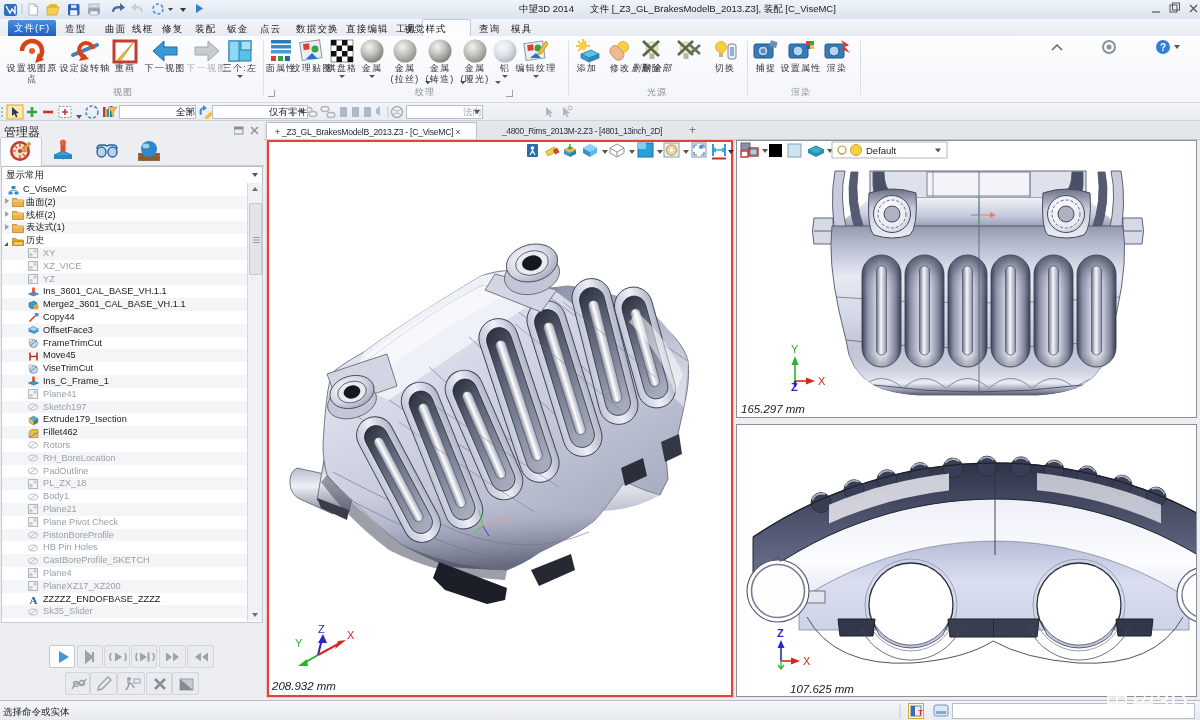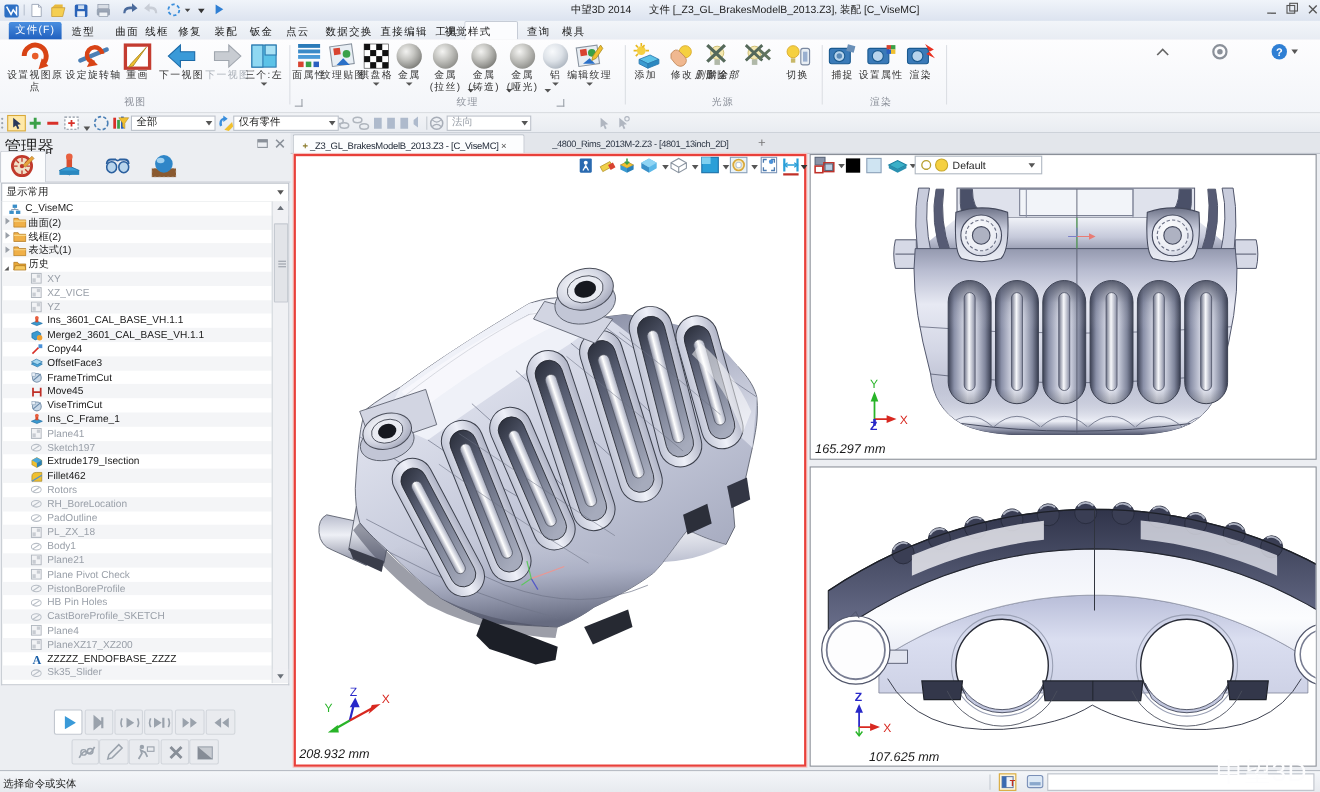--- a/index.html
+++ b/index.html
@@ -27,21 +27,21 @@
 .rglabel { position:absolute; font-size:9px; color:#8a8f99; top:50px; transform:translateX(-50%); letter-spacing:1px; }
 .rlab { position:absolute; font-size:9px; color:#333; top:27px; letter-spacing:1.2px; transform:translateX(-50%); text-align:center; line-height:10.5px; white-space:nowrap; }
 .rlab.gray { color:#aab0b8; }
 .tri { position:absolute; width:0; height:0; border-left:3px solid transparent; border-right:3px solid transparent; border-top:3.5px solid #555; transform:translateX(-50%); }
 .launcher { position:absolute; top:54px; width:7px; height:7px; border-right:1px solid #9aa0a8; border-bottom:1px solid #9aa0a8; }
 
 
 #toolbar { position:absolute; left:0; top:103px; width:1200px; height:18px;
   background:linear-gradient(#f2f4f7,#e9ecf1); border-bottom:1px solid #cdd2d9; }
 .combo { position:absolute; top:2px; height:14px; background:#fff; border:1px solid #b9bfc8;
-  font-size:9.5px; color:#222; line-height:12px; padding-left:4px; }
+  font-size:9.5px; color:#222; line-height:12px; padding-left:4px;text-align:right; }
 .combo .arr { position:absolute; right:2px; top:4px; width:0; height:0;
   border-left:3px solid transparent; border-right:3px solid transparent; border-top:4px solid #555; }
 
 
 #tabbar { position:absolute; left:264px; top:121px; width:936px; height:19px; background:#e3e6eb; border-bottom:1px solid #c2c7cf; }
 #tab1 { position:absolute; left:2px; top:1px; width:211px; height:18px; background:#fcfdfe;
   border:1px solid #b9bfc8; border-bottom:none; border-radius:2px 2px 0 0; font-size:8.6px; letter-spacing:-0.25px; color:#1c2533; padding:4px 0 0 8px; white-space:nowrap; }
 #tab2 { position:absolute; left:238px; top:5px; font-size:8.4px; letter-spacing:-0.3px; color:#2a3342; }
 
 
@@ -397,21 +397,21 @@
     <div class="combo" style="left:406px;width:77px;color:#9aa0a9;">法向<span class="arr"></span></div>
   </div>
 
   <div id="tabbar">
     <div id="tab1"><span style="color:#8a7a2a;font-weight:bold;">+</span> _Z3_GL_BrakesModelB_2013.Z3 - [C_ViseMC] <span style="color:#444;">×</span></div>
     <div id="tab2">_4800_Rims_2013M-2.Z3 - [4801_13inch_2D]</div>
     <div style="position:absolute;left:425px;top:2px;color:#777;font-size:12px;">+</div>
   </div>
 
   <div id="leftpanel">
-    <span style="position:absolute;left:4px;top:3px;font-size:15px;color:#222;">管理器</span>
+    <span style="position:absolute;left:4px;top:3px;font-size:12px;color:#222;">管理器</span>
     <svg width="30" height="12" style="position:absolute;left:234px;top:4px">
       <rect x="0" y="2" width="9" height="7" fill="none" stroke="#8a9099"></rect>
         <rect x="0" y="2" width="9" height="2.5" fill="#8a9099"></rect>
       <path d="M17 2 l7 7 M24 2 l-7 7" stroke="#8a9099" stroke-width="1.4"></path>
     </svg>
     <div id="lp-tabs">
       <div id="lp-tab1"></div>
       <svg width="180" height="26" style="position:absolute;left:0;top:2px">
         <g transform="translate(10,1)">
           <circle cx="10" cy="11" r="10" fill="#c0392b"></circle>

